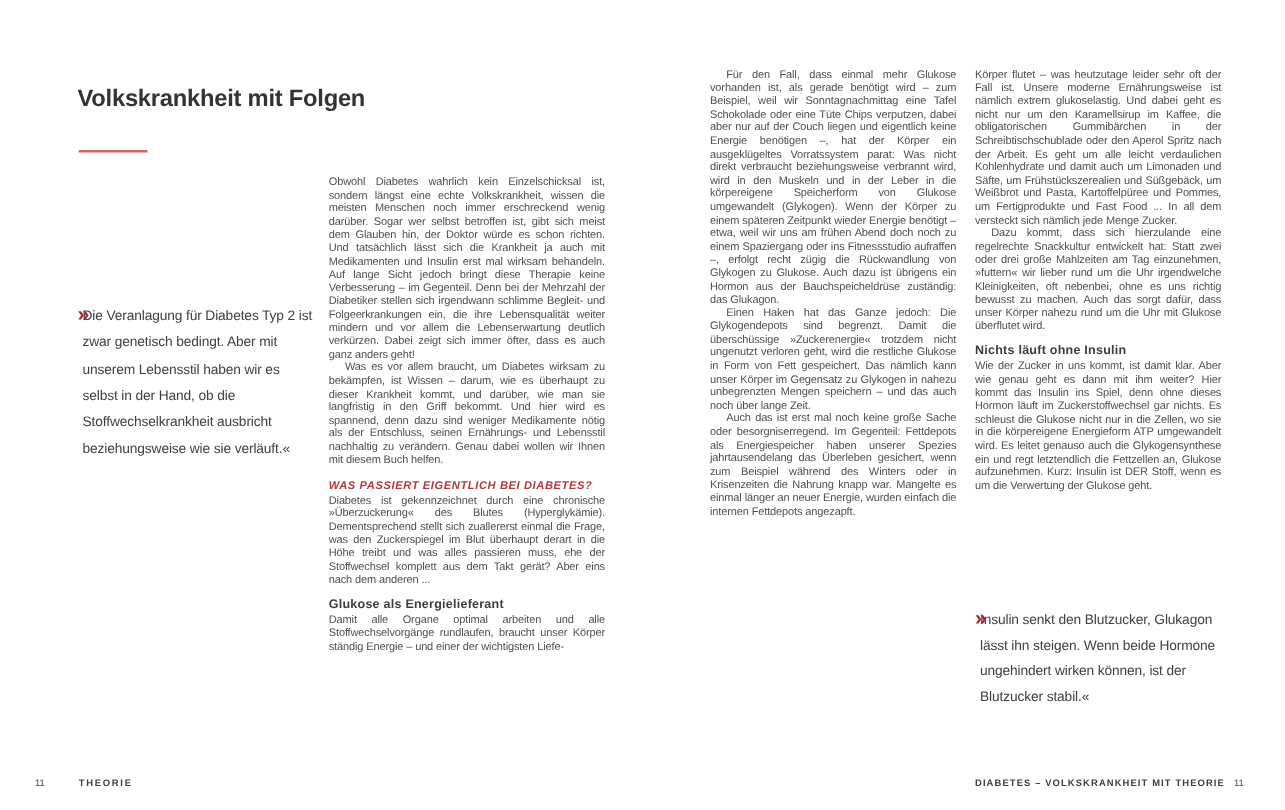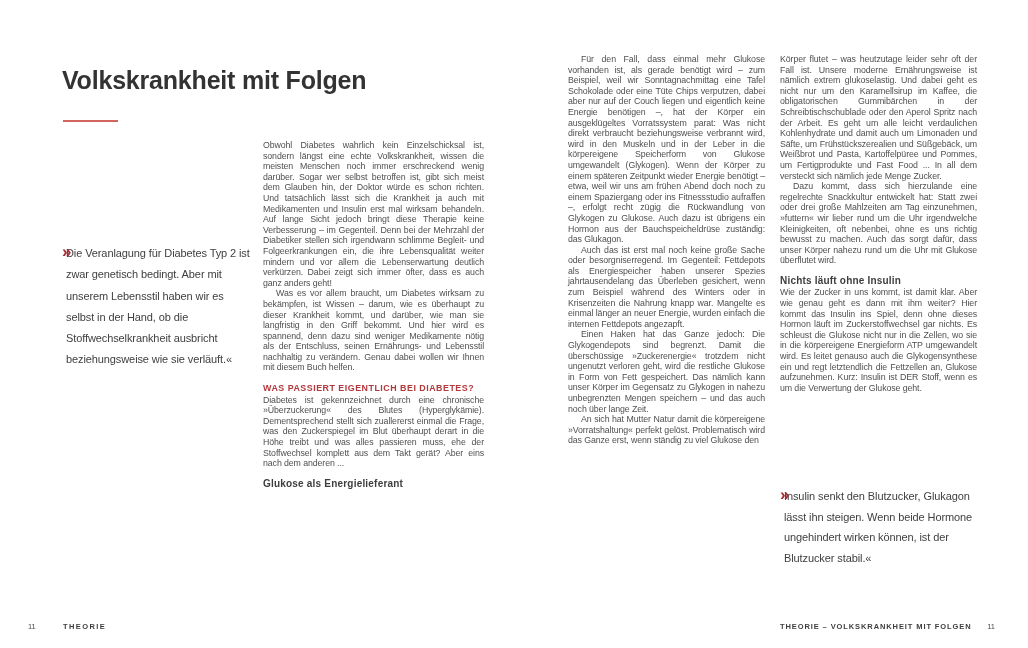--- a/index.html
+++ b/index.html
@@ -3,40 +3,40 @@
 <meta charset="utf-8">
 <style>
   html, body { margin: 0; padding: 0; background: #ffffff; }
   .spread {
     position: relative; width: 1028px; height: 648px; background: #ffffff;
     font-family: "Liberation Sans", "DejaVu Sans", sans-serif; overflow: hidden;
   }
   
   .title-block { position: absolute; left: 62px; top: 46px; }
   .title-line1 { display: block; font-size: 23.5px; line-height: 26px; font-weight: 400; color: #3b3b3b; letter-spacing: 0.2px; }
-  .title-line2 { display: block; font-size: 25px; line-height: 26px; font-weight: 700; color: #333333; letter-spacing: -0.2px; }
+  .title-line2 { display: block; font-size: 19px; line-height: 26px; font-weight: 700; color: #333333; letter-spacing: -0.2px; }
   .title-rule { position: absolute; left: 63px; top: 120px; width: 55px; height: 2px; background: #d2655e; }
   
   .pullquote { position: absolute; }
   .pq1 { left: 62px; top: 243px; width: 192px; }
   .pq2 { left: 780px; top: 486px; width: 196px; }
   .pq-mark { position: absolute; left: 0; top: -1px; color: #a32c32; font-weight: 700; font-size: 17px; letter-spacing: -1px; }
   .pq-text { margin: 0 0 0 4px; font-size: 11px; line-height: 21.3px; color: #404040; letter-spacing: -0.1px; }
   .pq2 .pq-text { line-height: 20.5px; }
   
   .col { position: absolute; font-size: 8.8px; line-height: 10.6px; color: #4f4f4f;
          text-align: justify; letter-spacing: -0.1px;
          -webkit-hyphens: auto; hyphens: auto; }
   .col p { margin: 0; }
   .col p.indent { text-indent: 13px; }
   .col-left { left: 263px; top: 140px; width: 221px; }
   .col-a   { left: 568px; top: 54px;  width: 197px; }
   .col-b   { left: 780px; top: 54px;  width: 197px; }
   .red-heading { margin: 10px 0 1px 0; font-size: 8.9px; line-height: 10.6px; font-weight: 700;
-                 letter-spacing: 0.5px; color: #b2383c; text-align: left; }
+                 letter-spacing: 0.5px; color: #b2383c; text-align: left; font-style: italic; }
   .subhead { margin: 10px 0 1px 0; font-size: 10px; line-height: 10.6px; font-weight: 700;
              letter-spacing: 0.2px; color: #3d3d3d; text-align: left; }
   
   .footer-item { position: absolute; top: 622px; font-size: 7.5px; line-height: 9px; color: #4a4a4a; }
   .fo-num-left { left: 28px; }
   .fo-section  { left: 63px; font-weight: 700; letter-spacing: 1.4px; color: #3e3e3e; }
   .fo-chapter  { left: 780px; font-weight: 700; letter-spacing: 0.9px; color: #3e3e3e; }
   .fo-num-right{ right: 33px; margin-left: 20px; }
 </style>
 </head>
@@ -54,43 +54,43 @@
       <span class="pq-mark">»</span>
       <p class="pq-text">Die Veranlagung für Diabetes Typ 2 ist zwar genetisch bedingt. Aber mit unserem Lebensstil haben wir es selbst in der Hand, ob die Stoffwechsel­krankheit ausbricht beziehungsweise wie sie verläuft.«</p>
     </aside>
 
     <div class="col col-left">
       <p>Obwohl Diabetes wahrlich kein Einzelschicksal ist, sondern längst eine echte Volkskrankheit, wissen die meisten Menschen noch immer erschreckend wenig darüber. Sogar wer selbst betroffen ist, gibt sich meist dem Glauben hin, der Doktor würde es schon richten. Und tatsächlich lässt sich die Krankheit ja auch mit Medikamenten und Insulin erst mal wirksam behandeln. Auf lange Sicht jedoch bringt diese Therapie keine Verbesserung – im Gegenteil. Denn bei der Mehrzahl der Diabetiker stellen sich irgendwann schlimme Begleit- und Folgeerkrankungen ein, die ihre Lebensqualität weiter mindern und vor allem die Lebenserwartung deutlich verkürzen. Dabei zeigt sich immer öfter, dass es auch ganz anders geht!</p>
       <p class="indent">Was es vor allem braucht, um Diabetes wirksam zu bekämpfen, ist Wissen – darum, wie es überhaupt zu dieser Krankheit kommt, und darüber, wie man sie langfristig in den Griff bekommt. Und hier wird es spannend, denn dazu sind weniger Medikamente nötig als der Entschluss, seinen Ernährungs- und Lebensstil nachhaltig zu verändern. Genau dabei wollen wir Ihnen mit diesem Buch helfen.</p>
       <h2 class="red-heading">WAS PASSIERT EIGENTLICH BEI DIABETES?</h2>
       <p>Diabetes ist gekennzeichnet durch eine chronische »Überzuckerung« des Blutes (Hyperglykämie). Dementsprechend stellt sich zuallererst einmal die Frage, was den Zuckerspiegel im Blut überhaupt derart in die Höhe treibt und was alles passieren muss, ehe der Stoffwechsel komplett aus dem Takt gerät? Aber eins nach dem anderen ...</p>
       <h3 class="subhead">Glukose als Energielieferant</h3>
+      <p>Damit alle Organe optimal arbeiten und alle Stoffwechselvorgänge rundlaufen, braucht unser Körper ständig Energie – und einer der wichtigsten Liefe-</p>
     </div>
 
     <span class="footer-item fo-num-left">11</span>
     <span class="footer-item fo-section">THEORIE</span>
   </section>
 
   <section>
     <div class="col col-a">
       <p class="indent">Für den Fall, dass einmal mehr Glukose vorhanden ist, als gerade benötigt wird – zum Beispiel, weil wir Sonntagnachmittag eine Tafel Schokolade oder eine Tüte Chips verputzen, dabei aber nur auf der Couch liegen und eigentlich keine Energie benötigen –, hat der Körper ein ausgeklügeltes Vorratssystem parat: Was nicht direkt verbraucht beziehungsweise verbrannt wird, wird in den Muskeln und in der Leber in die körpereigene Speicherform von Glukose umgewandelt (Glykogen). Wenn der Körper zu einem späteren Zeitpunkt wieder Energie benötigt – etwa, weil wir uns am frühen Abend doch noch zu einem Spaziergang oder ins Fitnessstudio aufraffen –, erfolgt recht zügig die Rückwandlung von Glykogen zu Glukose. Auch dazu ist übrigens ein Hormon aus der Bauchspeicheldrüse zuständig: das Glukagon.</p>
+      <p class="indent">Einen Haken hat das Ganze jedoch: Die Glykogendepots sind begrenzt. Damit die überschüssige »Zuckerenergie« trotzdem nicht ungenutzt verloren geht, wird die restliche Glukose in Form von Fett gespeichert. Das nämlich kann unser Körper im Gegensatz zu Glykogen in nahezu unbegrenzten Mengen speichern – und das auch noch über lange Zeit.</p>
       <p class="indent">Auch das ist erst mal noch keine große Sache oder besorgniserregend. Im Gegenteil: Fettdepots als Energiespeicher haben unserer Spezies jahrtausendelang das Überleben gesichert, wenn zum Beispiel während des Winters oder in Krisenzeiten die Nahrung knapp war. Mangelte es einmal länger an neuer Energie, wurden einfach die internen Fettdepots angezapft.</p>
-      <p class="indent">Einen Haken hat das Ganze jedoch: Die Glykogendepots sind begrenzt. Damit die überschüssige »Zuckerenergie« trotzdem nicht ungenutzt verloren geht, wird die restliche Glukose in Form von Fett gespeichert. Das nämlich kann unser Körper im Gegensatz zu Glykogen in nahezu unbegrenzten Mengen speichern – und das auch noch über lange Zeit.</p>
-      <p class="indent">An sich hat Mutter Natur damit die körpereigene »Vorratshaltung« perfekt gelöst. Problematisch wird das Ganze erst, wenn ständig zu viel Glukose den</p>
     </div>
 
     <div class="col col-b">
       <p>Körper flutet – was heutzutage leider sehr oft der Fall ist. Unsere moderne Ernährungsweise ist nämlich extrem glukoselastig. Und dabei geht es nicht nur um den Karamellsirup im Kaffee, die obligatorischen Gummibärchen in der Schreibtischschublade oder den Aperol Spritz nach der Arbeit. Es geht um alle leicht verdaulichen Kohlenhydrate und damit auch um Limonaden und Säfte, um Frühstückszerealien und Süßgebäck, um Weißbrot und Pasta, Kartoffelpüree und Pommes, um Fertigprodukte und Fast Food ... In all dem versteckt sich nämlich jede Menge Zucker.</p>
       <p class="indent">Dazu kommt, dass sich hierzulande eine regelrechte Snackkultur entwickelt hat: Statt zwei oder drei große Mahlzeiten am Tag einzunehmen, »futtern« wir lieber rund um die Uhr irgendwelche Kleinigkeiten, oft nebenbei, ohne es uns richtig bewusst zu machen. Auch das sorgt dafür, dass unser Körper nahezu rund um die Uhr mit Glukose überflutet wird.</p>
       <h3 class="subhead">Nichts läuft ohne Insulin</h3>
       <p>Wie der Zucker in uns kommt, ist damit klar. Aber wie genau geht es dann mit ihm weiter? Hier kommt das Insulin ins Spiel, denn ohne dieses Hormon läuft im Zuckerstoffwechsel gar nichts. Es schleust die Glukose nicht nur in die Zellen, wo sie in die körpereigene Energieform ATP umgewandelt wird. Es leitet genauso auch die Glykogensynthese ein und regt letztendlich die Fettzellen an, Glukose aufzunehmen. Kurz: Insulin ist DER Stoff, wenn es um die Verwertung der Glukose geht.</p>
     </div>
 
     <aside class="pullquote pq2">
       <span class="pq-mark">»</span>
       <p class="pq-text">Insulin senkt den Blut­zucker, Glukagon lässt ihn steigen. Wenn bei­de Hormone ungehin­dert wirken können, ist der Blutzucker stabil.«</p>
     </aside>
 
-    <span class="footer-item fo-chapter">THEORIE – VOLKSKRANKHEIT MIT FOLGEN</span>
+    <span class="footer-item fo-chapter">DIABETES – VOLKSKRANKHEIT MIT THEORIE</span>
     <span class="footer-item fo-num-right">11</span>
   </section>
 
 </div>
 
 </body></html>

